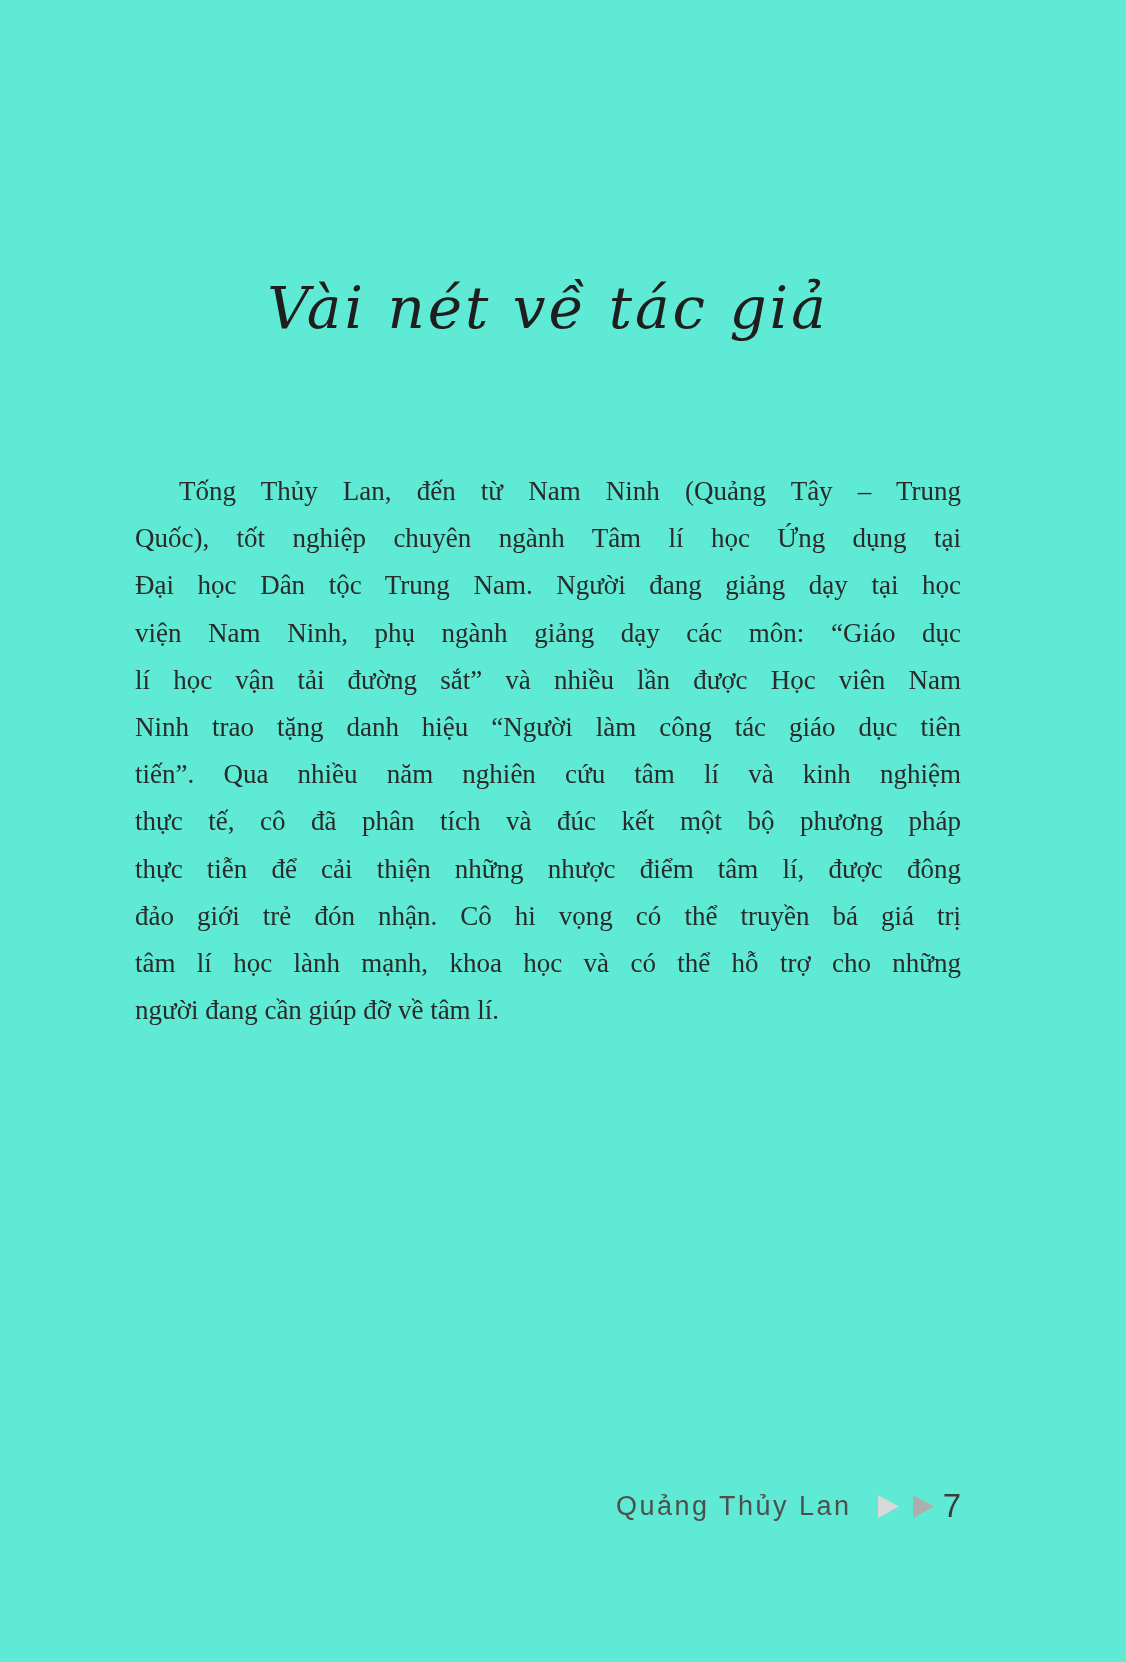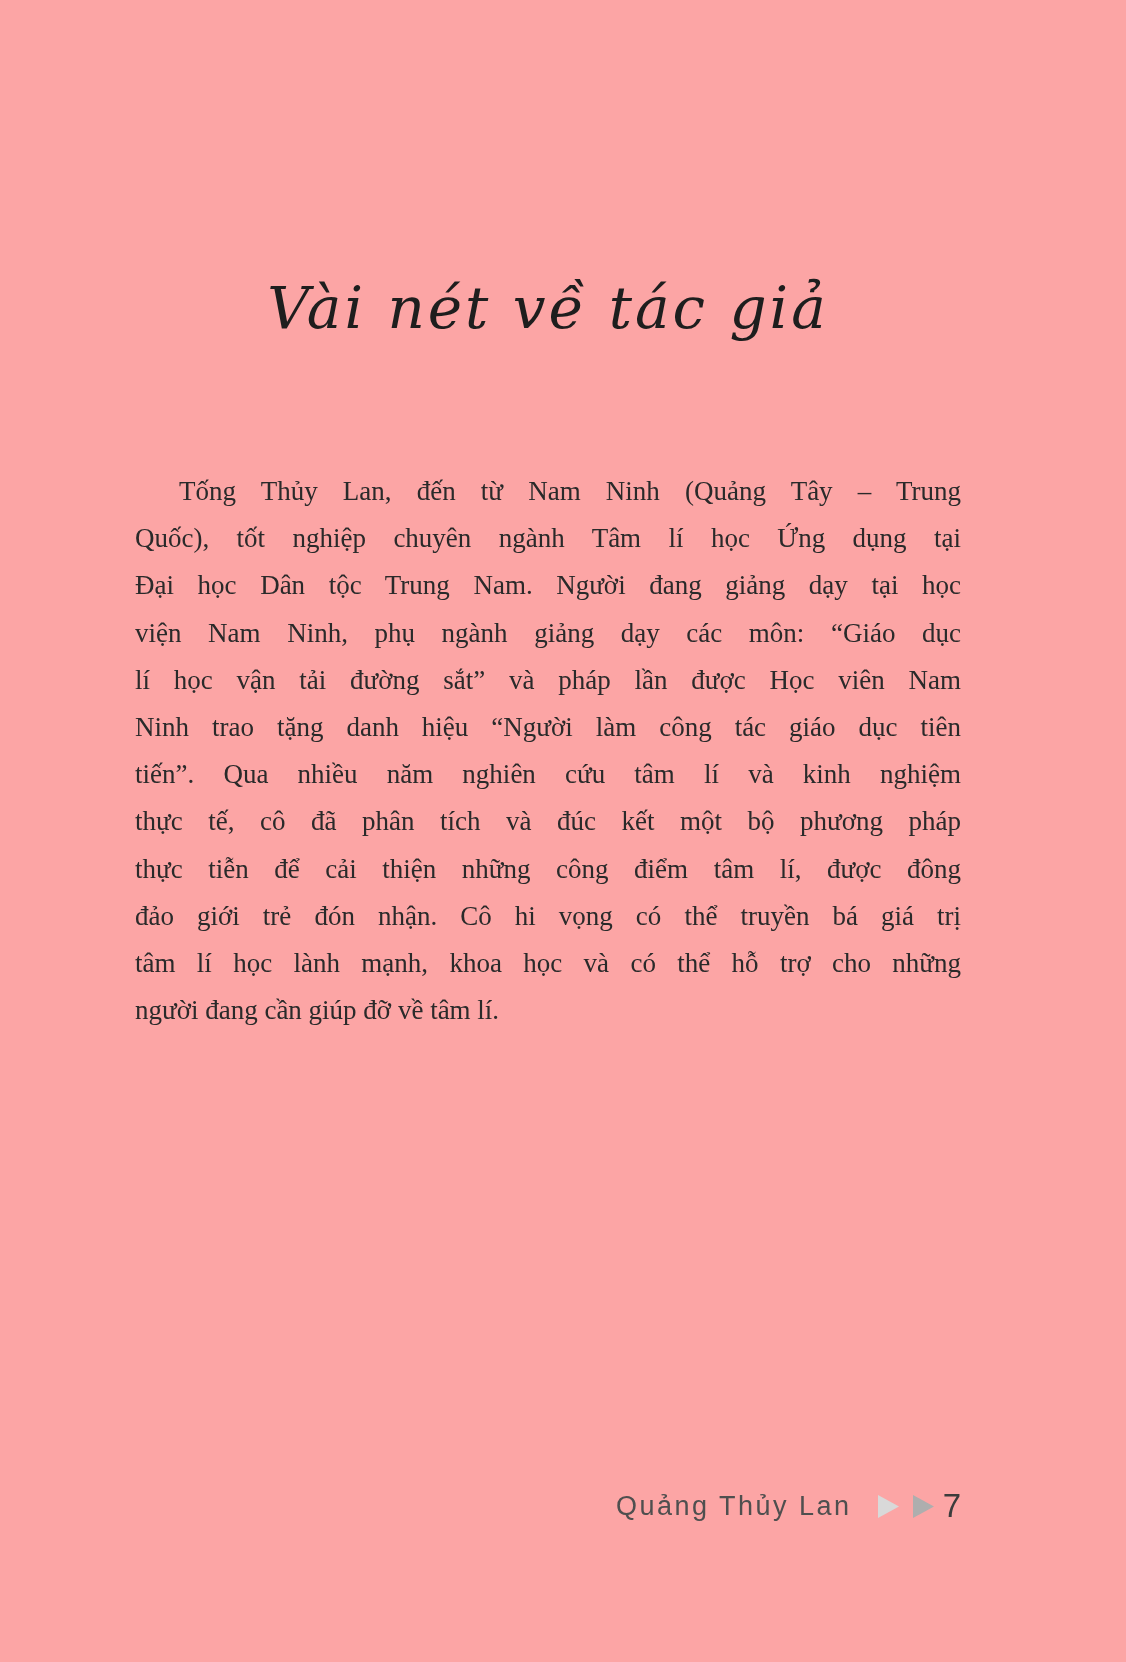--- a/index.html
+++ b/index.html
@@ -5,21 +5,21 @@
   html, body {
     margin: 0;
     padding: 0;
     background: #e8e8e8;
   }
   .page {
     position: relative;
     width: 1126px;
     height: 1662px;
     margin: 0 auto;
-    background: #fca5a5;
+    background: #5eead4;
     overflow: hidden;
     font-family: "Liberation Serif", serif;
   }
   
   .title {
     position: absolute;
     left: 135px;
     top: 258px;
     width: 826px;
     margin: 0;
@@ -93,25 +93,25 @@
 
 <div class="page">
 
   <h1 class="title">Vài nét về tác giả</h1>
 
   <div class="bio">
       <div class="bio-line first">Tống Thủy Lan, đến từ Nam Ninh (Quảng Tây – Trung</div>
       <div class="bio-line">Quốc), tốt nghiệp chuyên ngành Tâm lí học Ứng dụng tại</div>
       <div class="bio-line">Đại học Dân tộc Trung Nam. Người đang giảng dạy tại học</div>
       <div class="bio-line">viện Nam Ninh, phụ ngành giảng dạy các môn: “Giáo dục</div>
-      <div class="bio-line">lí học vận tải đường sắt” và pháp lần được Học viên Nam</div>
+      <div class="bio-line">lí học vận tải đường sắt” và nhiều lần được Học viên Nam</div>
       <div class="bio-line">Ninh trao tặng danh hiệu “Người làm công tác giáo dục tiên</div>
       <div class="bio-line">tiến”. Qua nhiều năm nghiên cứu tâm lí và kinh nghiệm</div>
       <div class="bio-line">thực tế, cô đã phân tích và đúc kết một bộ phương pháp</div>
-      <div class="bio-line">thực tiễn để cải thiện những công điểm tâm lí, được đông</div>
+      <div class="bio-line">thực tiễn để cải thiện những nhược điểm tâm lí, được đông</div>
       <div class="bio-line">đảo giới trẻ đón nhận. Cô hi vọng có thể truyền bá giá trị</div>
       <div class="bio-line">tâm lí học lành mạnh, khoa học và có thể hỗ trợ cho những</div>
       <div class="bio-line last">người đang cần giúp đỡ về tâm lí.</div>
     </div>
 
   <div class="footer">
     <span class="footer-author">Quảng Thủy Lan</span>
     <svg class="footer-arrow light" width="21" height="23" viewBox="0 0 21 23">
       <polygon points="0,0 21,11.5 0,23" fill="#d9d9d9"></polygon>
     </svg>

